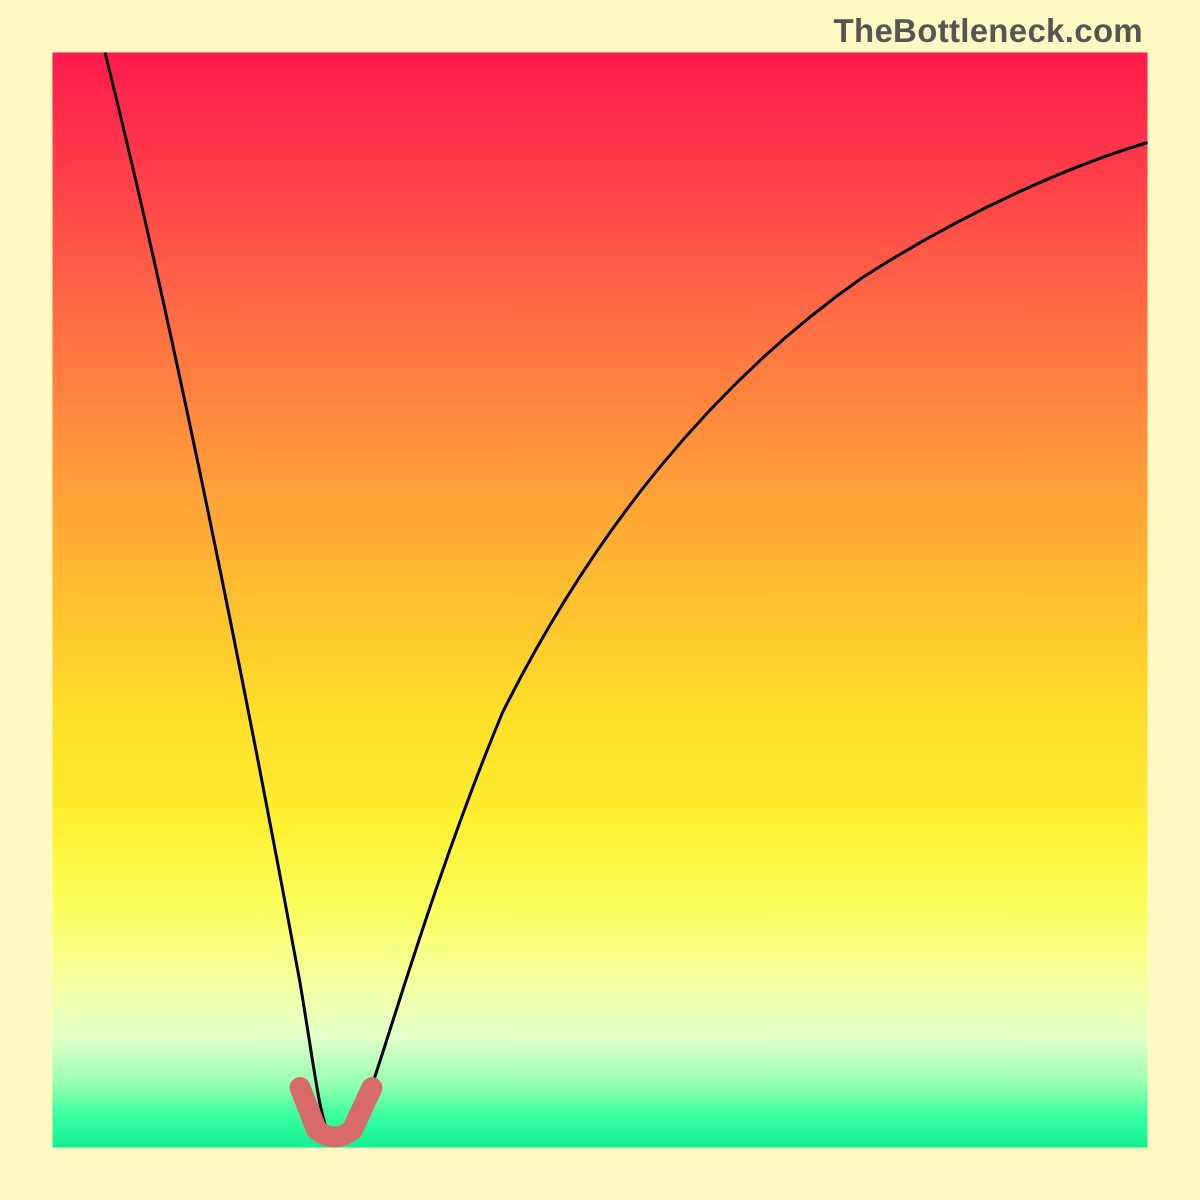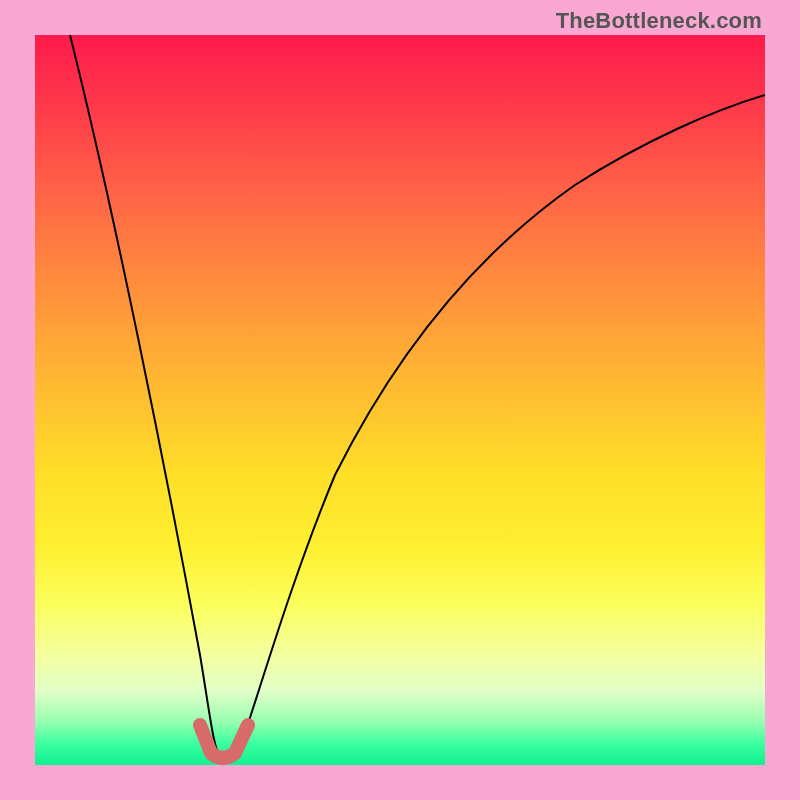--- a/index.html
+++ b/index.html
@@ -1,20 +1,20 @@
 <!DOCTYPE html>
 <html><head>
 <meta charset="utf-8">
 <style>
   * { margin: 0; padding: 0; box-sizing: border-box; }
   html, body { width: 800px; height: 800px; overflow: hidden; background: #000; }
   .frame {
     width: 800px;
     height: 800px;
-    background: #f9a8d4;
+    background: #fef9c3;
     position: relative;
   }
   .plot-area {
     position: absolute;
     left: 35px;
     top: 35px;
     width: 730px;
     height: 730px;
     background: linear-gradient(to bottom,
       #ff1a4d 0%,

